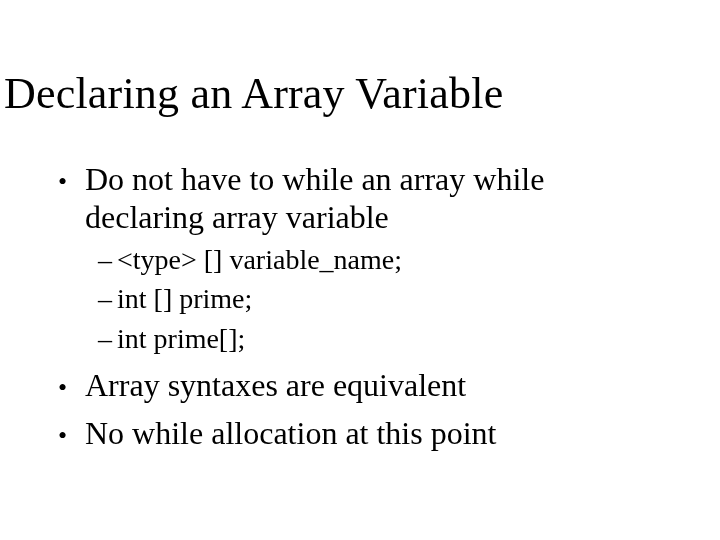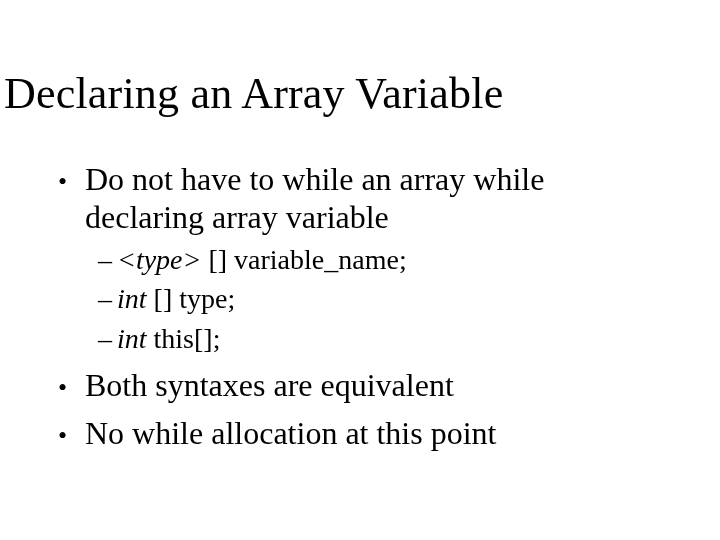--- a/index.html
+++ b/index.html
@@ -61,48 +61,47 @@
   .bullet.level-2 {
     margin-left: 98px;
     margin-top: 6px;
     font-size: 28px;
     line-height: 1.2;
   }
   .bullet.level-2 .marker {
     width: 19px;
   }
   .italic {
-    font-style: italic;
     margin-top: 8px;
   }
 </style>
 </head>
 <body>
 
 <div class="slide" style="--slide-bg: #ffffff; --slide-fg: #000000;">
   <h1 class="slide-title">Declaring an Array Variable</h1>
   <div class="slide-body" id="bullet-container">
       <div class="bullet level-1">
         <span class="marker">•</span>
         <span class="text"><span>Do not have to while an array while declaring array variable</span></span>
       </div>
       <div class="bullet level-2">
         <span class="marker">–</span>
         <span class="text"><span class="italic">&lt;type&gt;</span><span> [] variable_name;</span></span>
       </div>
       <div class="bullet level-2">
         <span class="marker">–</span>
-        <span class="text"><span class="italic">int</span><span> [] type;</span></span>
+        <span class="text"><span class="italic">int</span><span> [] prime;</span></span>
       </div>
       <div class="bullet level-2">
         <span class="marker">–</span>
-        <span class="text"><span class="italic">int</span><span> this[];</span></span>
+        <span class="text"><span class="italic">int</span><span> prime[];</span></span>
       </div>
       <div class="bullet level-1">
         <span class="marker">•</span>
-        <span class="text"><span>Both syntaxes are equivalent</span></span>
+        <span class="text"><span>Array syntaxes are equivalent</span></span>
       </div>
       <div class="bullet level-1">
         <span class="marker">•</span>
         <span class="text"><span>No while allocation at this point</span></span>
       </div>
     </div>
 </div>
 
 </body></html>

